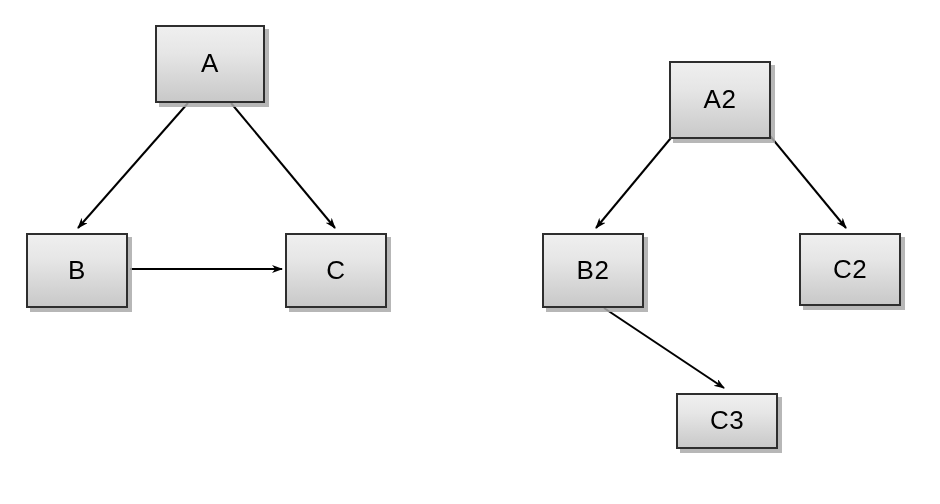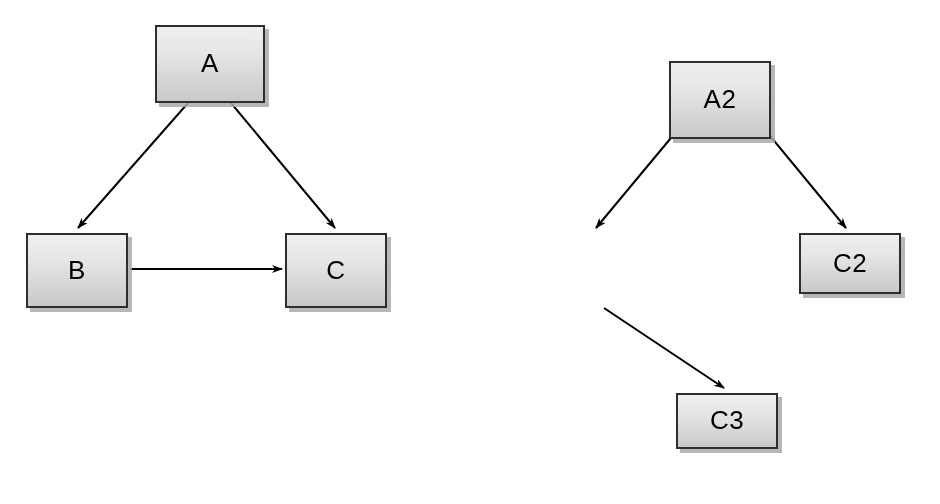--- a/index.html
+++ b/index.html
@@ -80,22 +80,25 @@
   </div>
 
   <div class="node" style="left:285px; top:233px; width:102px; height:75px;">
     <span class="node-label">C</span>
   </div>
 
   <div class="node" style="left:669px; top:25px; width:102px; height:78px;margin-top:36px;">
     <span class="node-label">A2</span>
   </div>
 
+  <div class="node" style="left:542px; top:233px; width:102px; height:75px;">
+    <span class="node-label">B2</span>
+  </div>
 
-  <div class="node" style="left:799px; top:233px; width:102px; height:61px;">
+  <div class="node" style="left:799px; top:233px; width:102px; height:73px;">
     <span class="node-label">C2</span>
   </div>
 
   <div class="node" style="left:676px; top:393px; width:102px; height:56px;">
     <span class="node-label">C3</span>
   </div>
 
 </div>
 
 </body></html>

